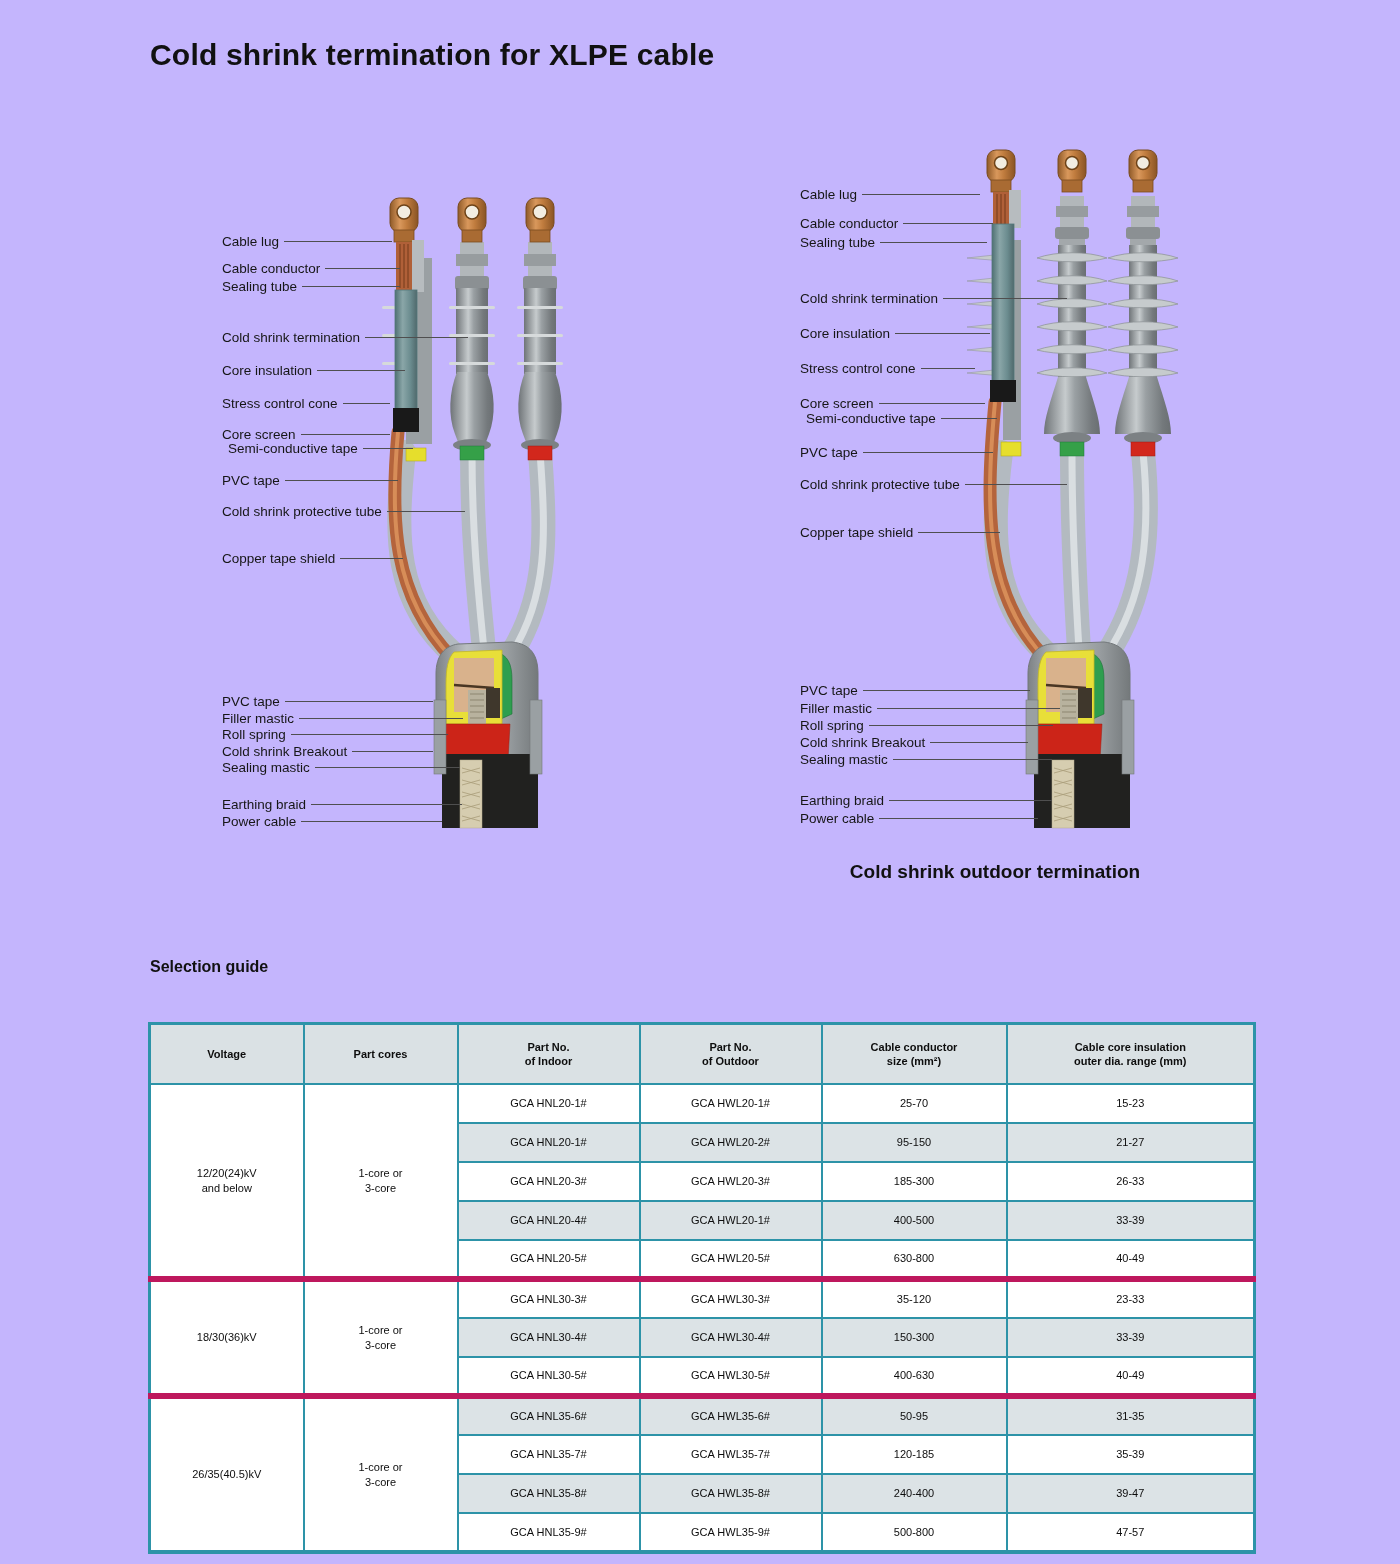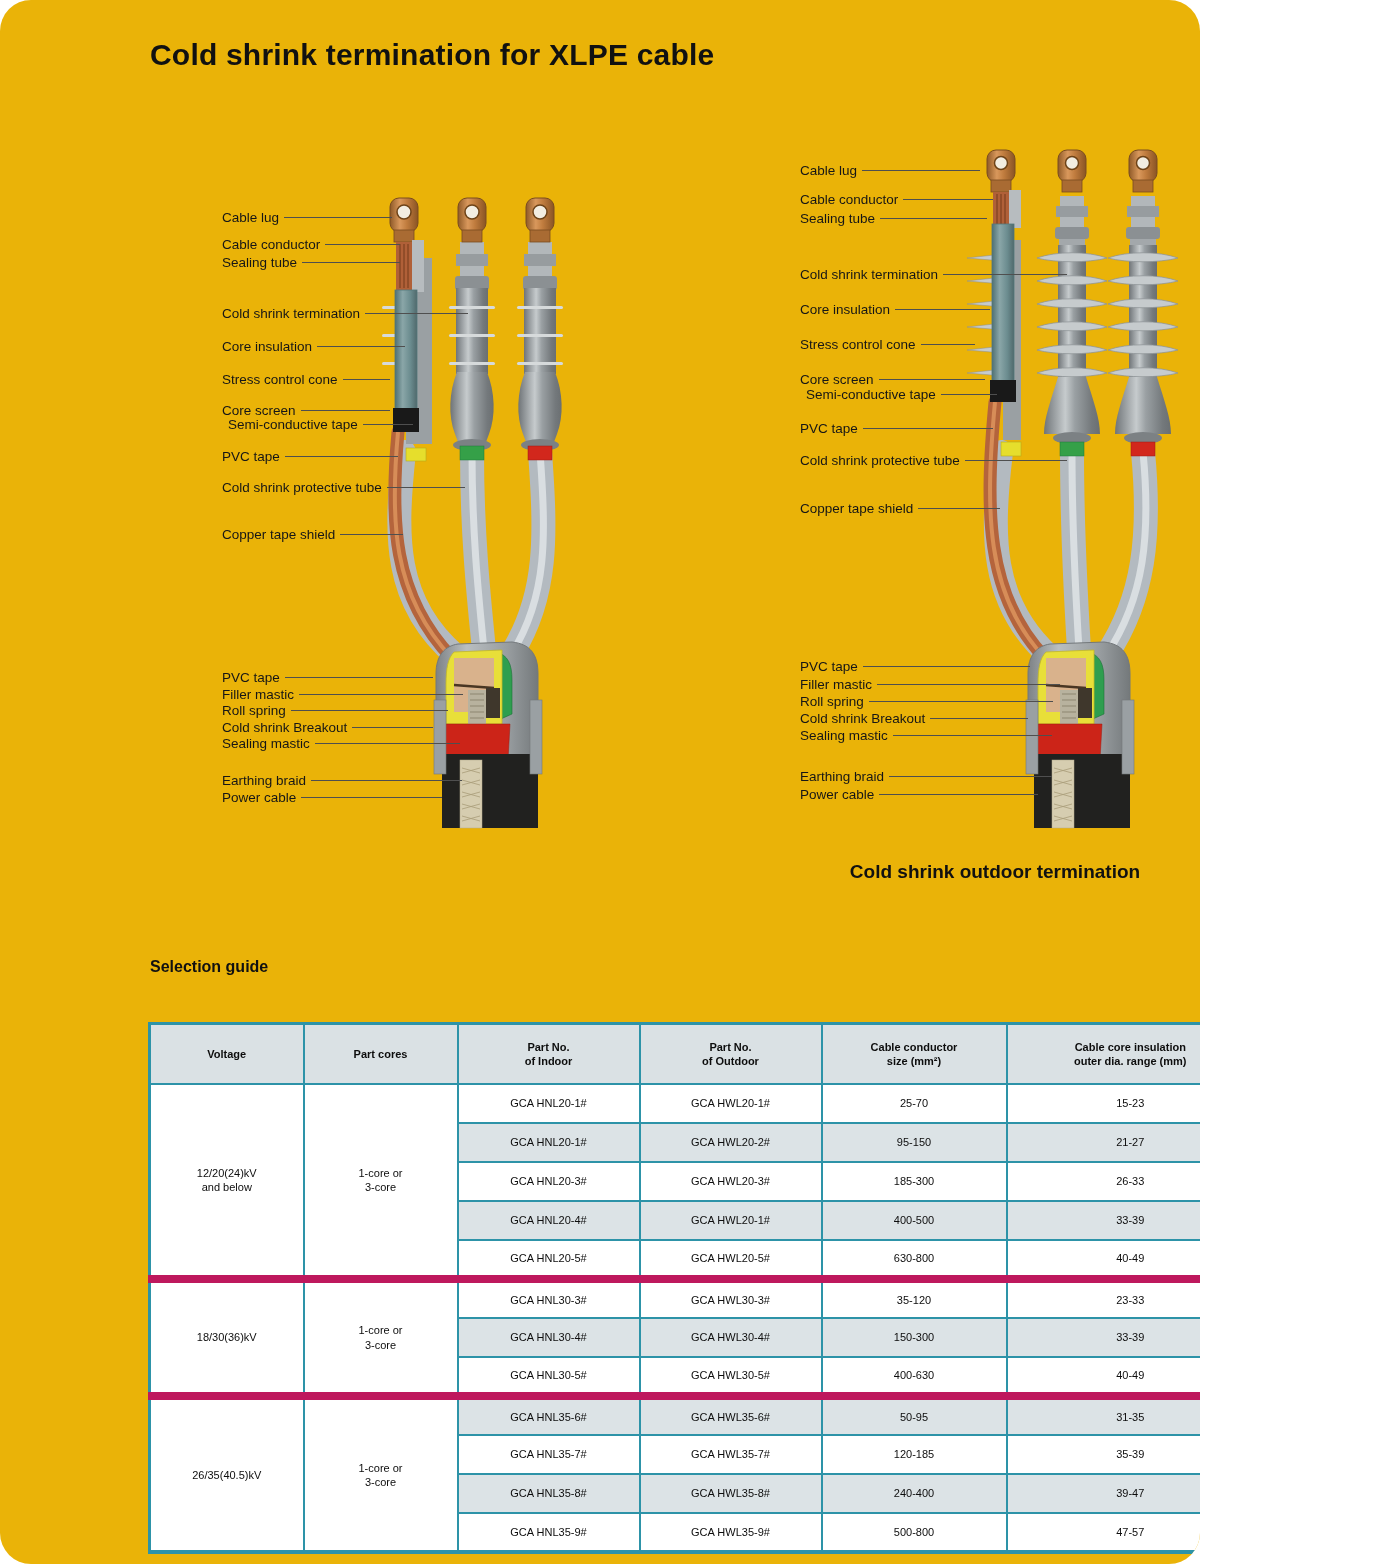--- a/index.html
+++ b/index.html
@@ -1,39 +1,39 @@
 <!DOCTYPE html>
 <html><head>
 <meta charset="utf-8">
 <style>
   html,body{margin:0;padding:0;background:#fff;}
-  .canvas{position:relative;width:1200px;height:1564px;background:#eab308;overflow:hidden;
-          font-family:"Liberation Sans",sans-serif;color:#111;border-radius:31px;}
+  .canvas{position:relative;width:1400px;height:1564px;background:#c4b5fd;overflow:hidden;
+          font-family:"Liberation Sans",sans-serif;color:#111;}
   .title{position:absolute;left:150px;top:38px;font-size:30px;font-weight:bold;letter-spacing:.2px;}
   .section-heading{position:absolute;left:150px;top:958px;font-size:16px;font-weight:bold;}
   .caption{position:absolute;top:840px;width:420px;text-align:center;font-size:19px;font-weight:bold;}
   .caption.indoor{left:150px;}
   .caption.outdoor{left:785px;margin-top:21px;}
   svg.diagram{position:absolute;}
   
-  .lbl{position:absolute;display:flex;align-items:center;height:15px;}
+  .lbl{position:absolute;display:flex;align-items:center;height:15px;margin-top:24px;}
   .lbl span{font-size:13.5px;line-height:15px;white-space:nowrap;padding-right:5px;color:#161616;}
   .lbl i{flex:1;height:0;border-top:1px solid #4f4f4f;}
   
   .sel-table{position:absolute;left:148px;top:1022px;}
   table{border-collapse:collapse;table-layout:fixed;width:1105px;
         font-family:Liberation Sans, sans-serif;font-size:11px;color:#0d0d0d;
         border:3px solid #2d93a8;border-bottom-width:4px;}
   th,td{border:2px solid #2d93a8;text-align:center;vertical-align:middle;padding:0;
         white-space:pre-line;line-height:1.3;}
   thead th{background:#dae1e4;height:58px;font-weight:bold;}
   tbody tr{height:39px;}
   tbody td{background:#fff;}
   tr.shaded td.data{background:#dce3e6;}
-  tr.gstart td{border-top:8px solid #be185d;}
+  tr.gstart td{border-top:6px solid #be185d;}
 </style>
 </head>
 <body>
 
 <div class="canvas">
 
   <div class="title">Cold shrink termination for XLPE cable</div>
 
   <svg width="0" height="0" style="position:absolute" aria-hidden="true">
     <defs>

